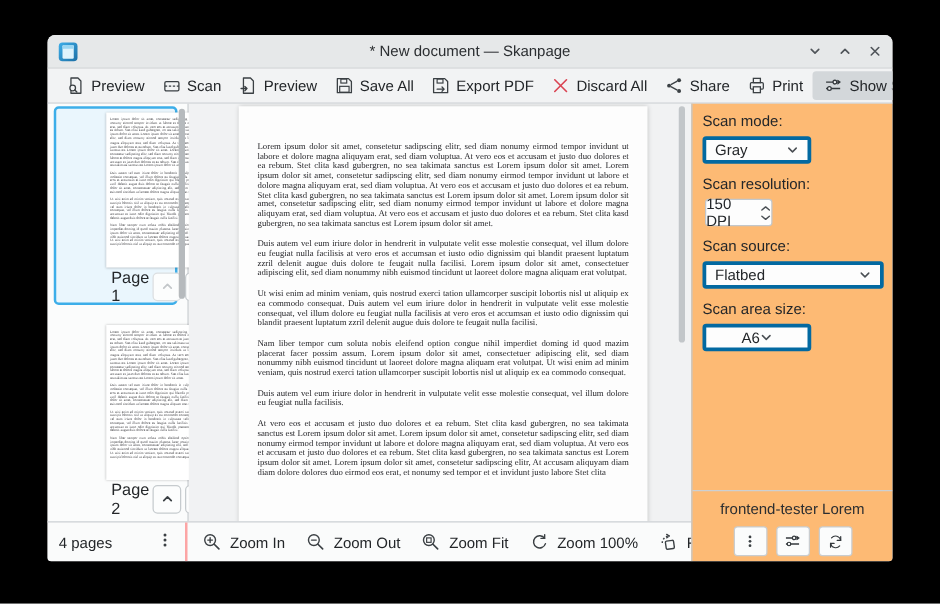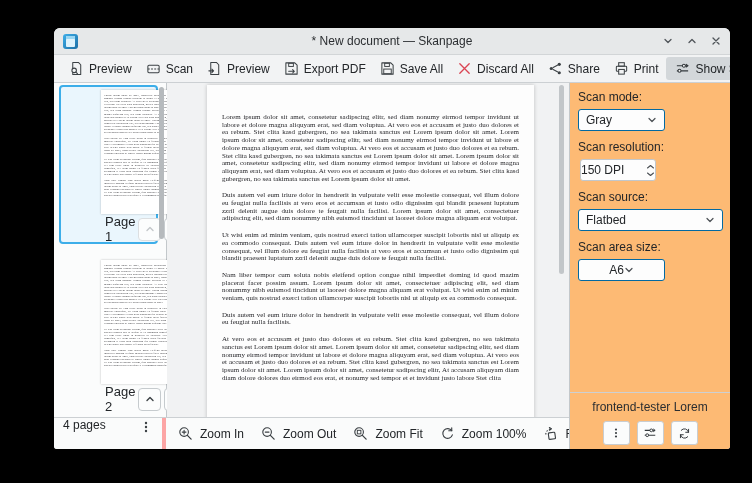--- a/index.html
+++ b/index.html
@@ -1,19 +1,19 @@
 <!DOCTYPE html>
 <html><head>
 <meta charset="utf-8">
 <style>
   html,body{margin:0;padding:0;}
   .stage{position:relative;width:752px;height:483px;background:#000;overflow:hidden;
          font-family:"Liberation Sans",sans-serif;color:#232629;font-size:12px;}
   .window{position:absolute;left:38px;top:28px;width:676px;height:421px;background:#eff0f1;
-          border-radius:6px 6px 3px 3px;overflow:hidden;margin-left:16px;}
+          border-radius:6px 6px 3px 3px;overflow:hidden;}
 
   
   .titlebar{position:absolute;left:0;top:0;right:0;height:26px;background:#e6e8e9;
             border-bottom:1px solid #d2d5d7;display:flex;align-items:center;}
   .app-icon{width:15px;height:15px;margin-left:9px;border-radius:3px;
             background:linear-gradient(135deg,#3daee9,#1d6fa5);position:relative;flex:0 0 auto;}
   .app-icon::after{content:"";position:absolute;left:3px;top:2px;width:9px;height:11px;
             background:#dff3fc;border-radius:1px;box-shadow:inset 0 3px 0 #9ad6f2;}
   .win-title{position:absolute;left:0;right:0;text-align:center;color:#2b2e31;pointer-events:none;}
   .win-controls{position:absolute;right:6px;top:0;height:26px;display:flex;align-items:center;gap:8px;}
@@ -53,35 +53,35 @@
             box-shadow:0 0 4px rgba(0,0,0,.22);padding:29px 15px 0 15px;box-sizing:border-box;}
   .doc-page p{font-family:"Liberation Serif",serif;font-size:7px;line-height:7.7px;
               text-align:justify;color:#27272b;margin:0 0 9px 0;}
 
   
   .right-panel{position:absolute;right:0;top:55px;bottom:0;width:161px;background:#fdba74;
                border-left:1px solid #c3c8cb;box-sizing:border-box;}
   .rp-inner{padding:5px 8px;}
   .opt-label{margin:9px 0 5px 0;}
   .opt-label.first{margin-top:2px;}
-  .combo{height:22px;background:#fdfdfd;border:1px solid #0369a1;border-radius:3px;
+  .combo{height:22px;background:#fdfdfd;border:3px solid #0369a1;border-radius:3px;
          display:flex;align-items:center;justify-content:space-between;padding:0 7px;box-sizing:border-box;}
-  .spinbox{height:22px;width:76px;margin-left:2px;background:#fdfdfd;border:1px solid #c2c7cb;border-radius:3px;
+  .spinbox{height:22px;width:54px;margin-left:2px;background:#fdfdfd;border:1px solid #c2c7cb;border-radius:3px;
          display:flex;align-items:center;justify-content:space-between;gap:2px;box-sizing:border-box;}
   .spin-arrows{display:flex;flex-direction:column;gap:1px;}
   .panel-bottom{position:absolute;left:0;right:0;bottom:0;height:56px;border-top:1px solid #ccd0d3;text-align:center;}
   .device-name{margin-top:7px;color:#2b2e31;}
   .pb-buttons{display:flex;justify-content:center;gap:7px;margin-top:7px;}
   .mini-btn{width:25px;height:22px;background:#fbfcfc;border:1px solid #c9cdd0;border-radius:3px;
             display:flex;align-items:center;justify-content:center;}
 
   
   .bottom-bar{position:absolute;left:0;right:0;bottom:0;height:31px;background:#fafbfb;
               border-top:1px solid #ccd0d3;display:flex;align-items:stretch;}
-  .bb-left{width:112px;flex:0 0 auto;border-right:4px solid #fca5a5;display:flex;
+  .bb-left{width:112px;flex:0 0 auto;border-right:2px solid #fca5a5;display:flex;align-items:center;
            justify-content:space-between;padding:0 6px 0 9px;box-sizing:border-box;}
   .bb-center{flex:1;display:flex;align-items:center;gap:17px;padding:0 6px 0 12px;}
   .bb-item{display:flex;align-items:center;gap:7px;white-space:nowrap;}
   .bb-kebab-right{margin-left:auto;padding:2px 4px;}
   .kebab-plain{padding:2px 4px;}
 </style>
 </head>
 <body>
 
 <div class="stage">
@@ -129,31 +129,31 @@
         <svg width="15" height="15" viewBox="0 0 16 16">
             <path d="M4,1.5 h6 l2.5,2.5 v10.5 h-8.5 z" fill="none" stroke="#3b4044" stroke-width="1.1" stroke-linejoin="round"></path>
             <path d="M2,10.5 h5 M5.2,8.7 L7,10.5 L5.2,12.3" fill="none" stroke="#3b4044" stroke-width="1.2" stroke-linecap="round" stroke-linejoin="round"></path>
           </svg>
         <span>Preview</span>
       </div>
       <div class="tbtn">
         <svg width="15" height="15" viewBox="0 0 16 16">
             <path d="M2,2 h9.5 L14,4.5 v9.5 h-12 z" fill="none" stroke="#3b4044" stroke-width="1.1" stroke-linejoin="round"></path>
             <rect x="5" y="2.4" width="5" height="3.4" fill="none" stroke="#3b4044" stroke-width="1"></rect>
-            <path d="M5,11 h6 M9.2,9.2 L11,11 L9.2,12.8" fill="none" stroke="#3b4044" stroke-width="1.1" stroke-linecap="round" stroke-linejoin="round"></path>
-          </svg>
-        <span>Export PDF</span>
+            <rect x="4" y="8.6" width="8" height="5" fill="none" stroke="#3b4044" stroke-width="1"></rect>
+          </svg>
+        <span>Save All</span>
       </div>
       <div class="tbtn">
         <svg width="15" height="15" viewBox="0 0 16 16">
             <path d="M2,2 h9.5 L14,4.5 v9.5 h-12 z" fill="none" stroke="#3b4044" stroke-width="1.1" stroke-linejoin="round"></path>
             <rect x="5" y="2.4" width="5" height="3.4" fill="none" stroke="#3b4044" stroke-width="1"></rect>
-            <rect x="4" y="8.6" width="8" height="5" fill="none" stroke="#3b4044" stroke-width="1"></rect>
-          </svg>
-        <span>Save All</span>
+            <path d="M5,11 h6 M9.2,9.2 L11,11 L9.2,12.8" fill="none" stroke="#3b4044" stroke-width="1.1" stroke-linecap="round" stroke-linejoin="round"></path>
+          </svg>
+        <span>Export PDF</span>
       </div>
       <div class="tbtn">
         <svg width="15" height="15" viewBox="0 0 16 16">
             <path d="M3,3 L13,13 M13,3 L3,13" stroke="#da4453" stroke-width="1.4" stroke-linecap="round"></path>
           </svg>
         <span>Discard All</span>
       </div>
       <div class="tbtn">
         <svg width="15" height="15" viewBox="0 0 16 16">
             <circle cx="3.5" cy="8" r="1.7" fill="#3b4044"></circle>

